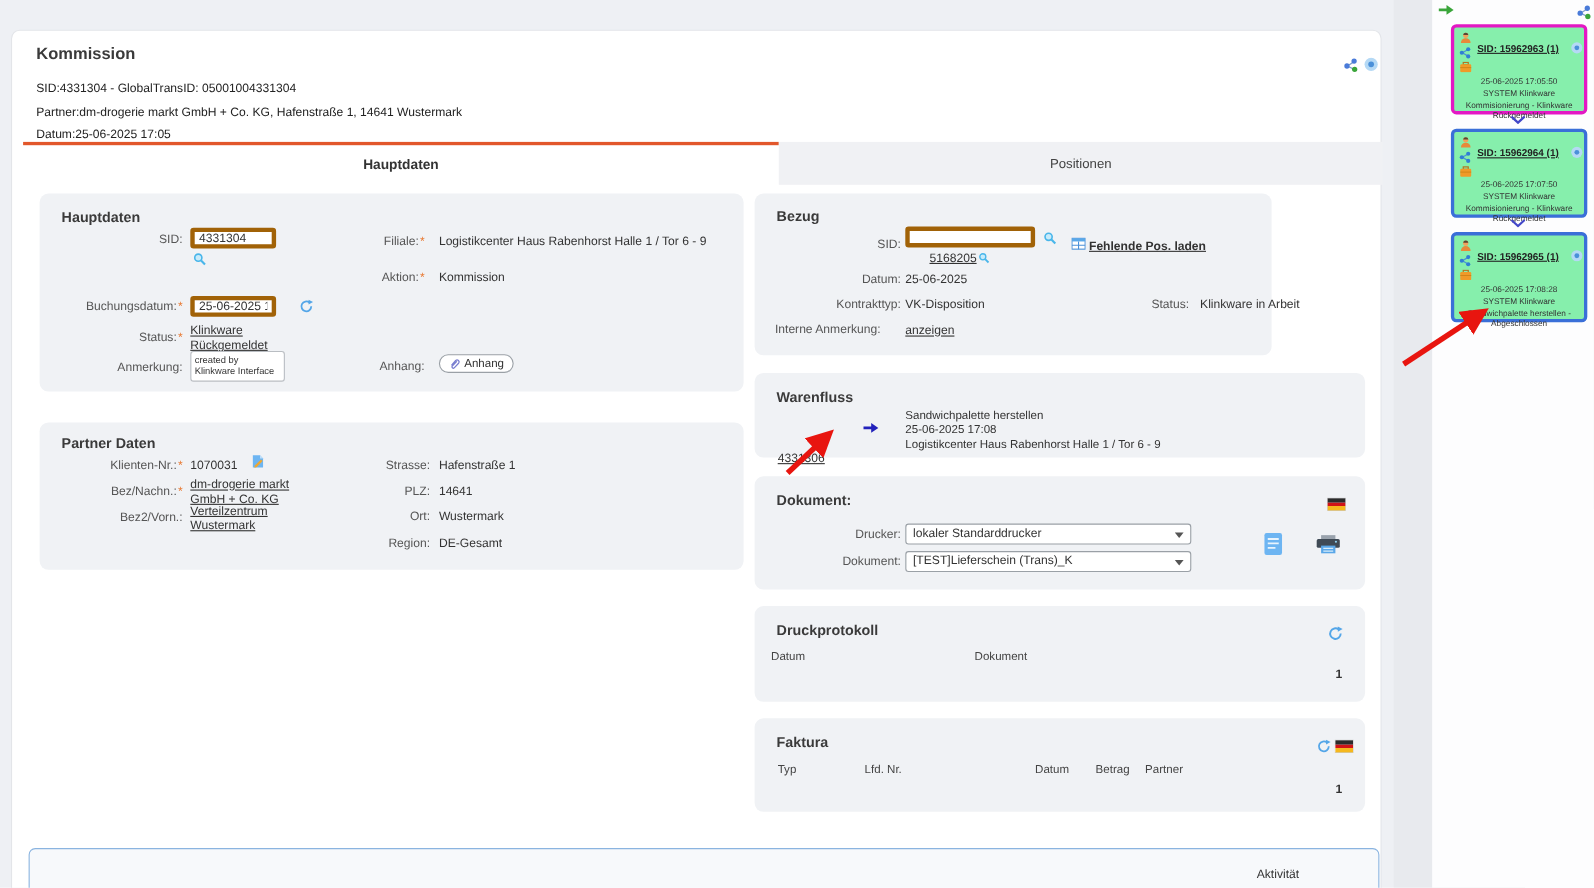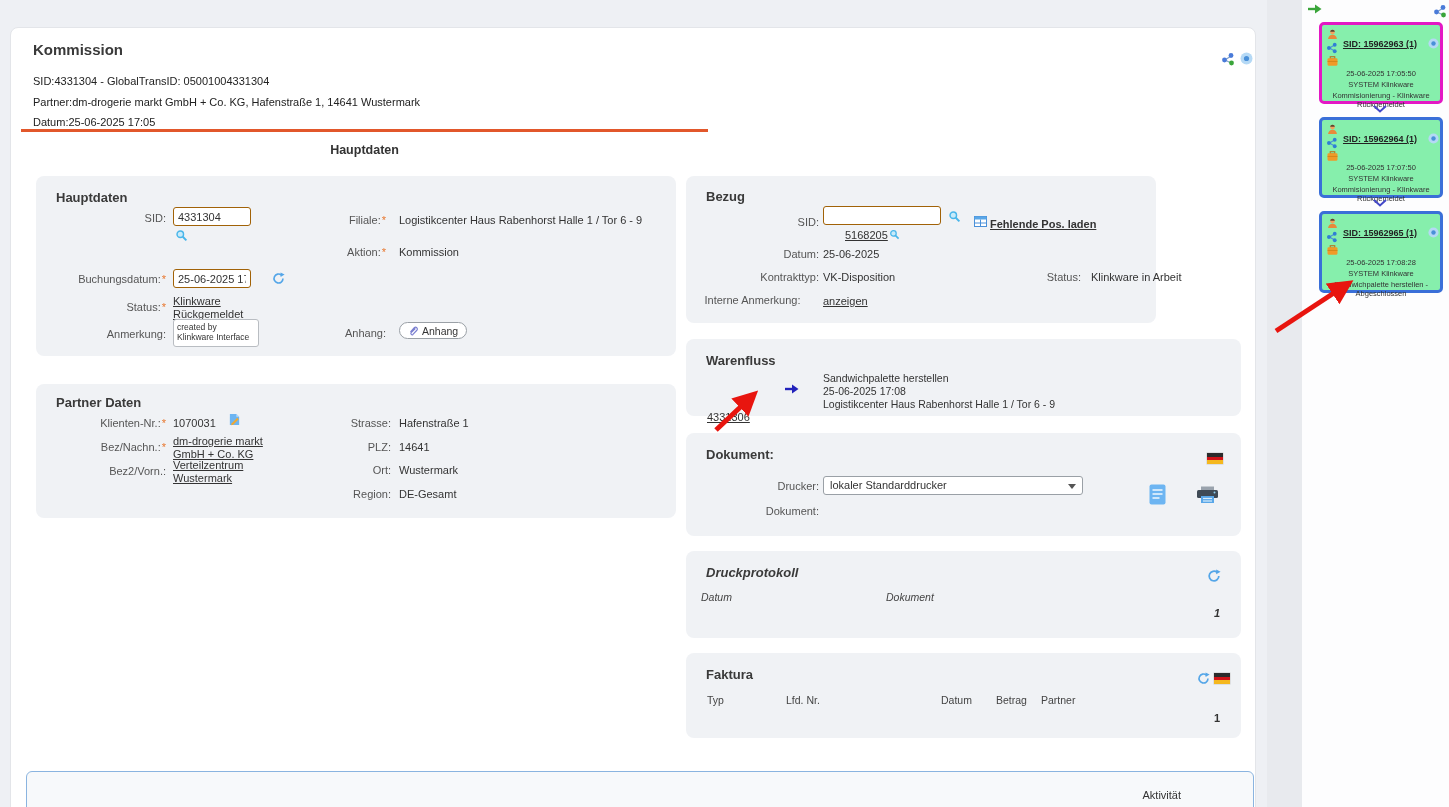--- a/index.html
+++ b/index.html
@@ -20,21 +20,21 @@
   .panel { position:absolute; background:#f0f2f5; border-radius:8px; }
   .panel-title { position:absolute; font-size:13px; font-weight:bold; color:#3a3a3a; white-space:nowrap; }
 
   .tbar { position:absolute; top:101px; height:39px; }
   .tab-active { left:10px; width:687px; background:#ffffff; border-top:3px solid #e2572b;
                 display:flex; align-items:center; justify-content:center;
                 font-size:12.5px; font-weight:bold; color:#333; cursor:pointer; }
   .tab-idle { left:697px; width:549px; background:#f0f1f4; display:flex; align-items:center;
               justify-content:center; font-size:12px; color:#444; cursor:pointer; }
 
-  input.ui { position:absolute; border:1px solid #a16207; border-radius:3px; background:#fff;
+  input.ui { position:absolute; border:4px solid #a16207; border-radius:3px; background:#fff;
              font-family:inherit; font-size:11px; color:#333; padding:0 4px; height:19px; }
   textarea.ui { position:absolute; border:1px solid #b9bdc2; border-radius:3px; background:#fff;
                 font-family:inherit; font-size:8.5px; color:#333; padding:2px 3px; resize:none; }
   .select { position:absolute; height:19px; background:#fff; border:1px solid #9aa0a6; border-radius:3px;
             font-size:11px; color:#333; line-height:17px; padding:0 18px 0 6px; cursor:pointer;
             white-space:nowrap; overflow:hidden; }
   .select::after { content:""; position:absolute; right:6px; top:7px; border-left:4px solid transparent;
                    border-right:4px solid transparent; border-top:5px solid #555; }
 
   .btn-attach { position:absolute; display:flex; align-items:center; gap:3px; background:#fff;
@@ -91,20 +91,23 @@
       </svg>
     </span>
 
     <div class="abs" style="left:22px; top:47px; font-size:11px; color:#222;">SID:4331304 - GlobalTransID: 05001004331304</div>
     <div class="abs" style="left:22px; top:68px; font-size:11px; color:#222;">Partner:dm-drogerie markt GmbH + Co. KG, Hafenstraße 1, 14641 Wustermark</div>
     <div class="abs" style="left:22px; top:88px; font-size:11px; color:#222;">Datum:25-06-2025 17:05</div>
 
     <div class="tbar tab-active">
       <span>Hauptdaten</span>
     </div>
+    <div class="tbar tab-idle">
+      <span>Positionen</span>
+    </div>
 
     <div class="panel" style="left:25px; top:148px; width:640px; height:180px;">
       <div class="panel-title" style="left:20px; top:14px;">Hauptdaten</div>
 
       <div class="lbl" style="left:0; top:36px; width:130px;"><span>SID:</span></div>
       <input class="ui" style="left: 137px; top: 31px; width: 78px;" value="4331304">
       <span class="icon abs" style="left:139px; top:53px;">
         <svg width="13" height="13" viewBox="0 0 16 16">
           <circle cx="6.5" cy="6.5" r="4" fill="#c8ebfa" stroke="#49b6ea" stroke-width="1.8"></circle>
           <line x1="9.6" y1="9.6" x2="14" y2="14" stroke="#49b6ea" stroke-width="2.4"></line>
@@ -238,20 +241,23 @@
           <div class="f2"></div>
           <div class="f3"></div>
       </div>
 
       <div class="lbl" style="left:0; top:47px; width:133px;"><span>Drucker:</span></div>
       <div class="select" style="left:137px; top:43px; width:260px;">
         <span>lokaler Standarddrucker</span>
       </div>
 
       <div class="lbl" style="left:0; top:72px; width:133px;"><span>Dokument:</span></div>
+      <div class="select" style="left:137px; top:68px; width:260px;">
+        <span>[TEST]Lieferschein (Trans)_K</span>
+      </div>
 
       <span class="icon abs" style="left:463px; top:51px;">
         <svg width="17" height="21" viewBox="0 0 17 21">
           <rect x="0.5" y="0.5" width="16" height="20" rx="2" fill="#6db5f2"></rect>
           <line x1="3.5" y1="6" x2="13.5" y2="6" stroke="#e8f4fd" stroke-width="1.6"></line>
           <line x1="3.5" y1="10" x2="13.5" y2="10" stroke="#e8f4fd" stroke-width="1.6"></line>
           <line x1="3.5" y1="14" x2="10.5" y2="14" stroke="#e8f4fd" stroke-width="1.6"></line>
         </svg>
       </span>
       <span class="icon abs" style="left:510px; top:53px;">
@@ -259,21 +265,21 @@
           <rect x="5" y="0.5" width="13" height="4" fill="#9aa3ad"></rect>
           <rect x="1" y="4" width="21" height="8" rx="1.5" fill="#3f4a55"></rect>
           <circle cx="18.5" cy="6.5" r="1" fill="#8fd0f0"></circle>
           <rect x="5" y="10" width="13" height="7" fill="#5aa7e8"></rect>
           <line x1="7" y1="12.5" x2="16" y2="12.5" stroke="#d6ecfa" stroke-width="1.2"></line>
           <line x1="7" y1="15" x2="16" y2="15" stroke="#d6ecfa" stroke-width="1.2"></line>
         </svg>
       </span>
     </div>
 
-    <div class="panel" style="left:675px; top:523px; width:555px; height:87px;font-style:italic;">
+    <div class="panel" style="left:675px; top:523px; width:555px; height:87px;">
       <div class="panel-title" style="left:20px; top:14px;">Druckprotokoll</div>
       <span class="icon abs" style="left:521px; top:18px;">
         <svg width="14" height="14" viewBox="0 0 16 16">
           <path d="M13.5 8a5.5 5.5 0 1 1-2-4.2" fill="none" stroke="#54a6e8" stroke-width="2"></path>
           <polygon points="10.5,0.5 15.5,3.2 10.5,6" fill="#54a6e8"></polygon>
         </svg>
       </span>
       <div class="colhead" style="left:15px; top:40px;">Datum</div>
       <div class="colhead" style="left:200px; top:40px;">Dokument</div>
       <div class="page-num" style="left:528px; top:56px;">1</div>

